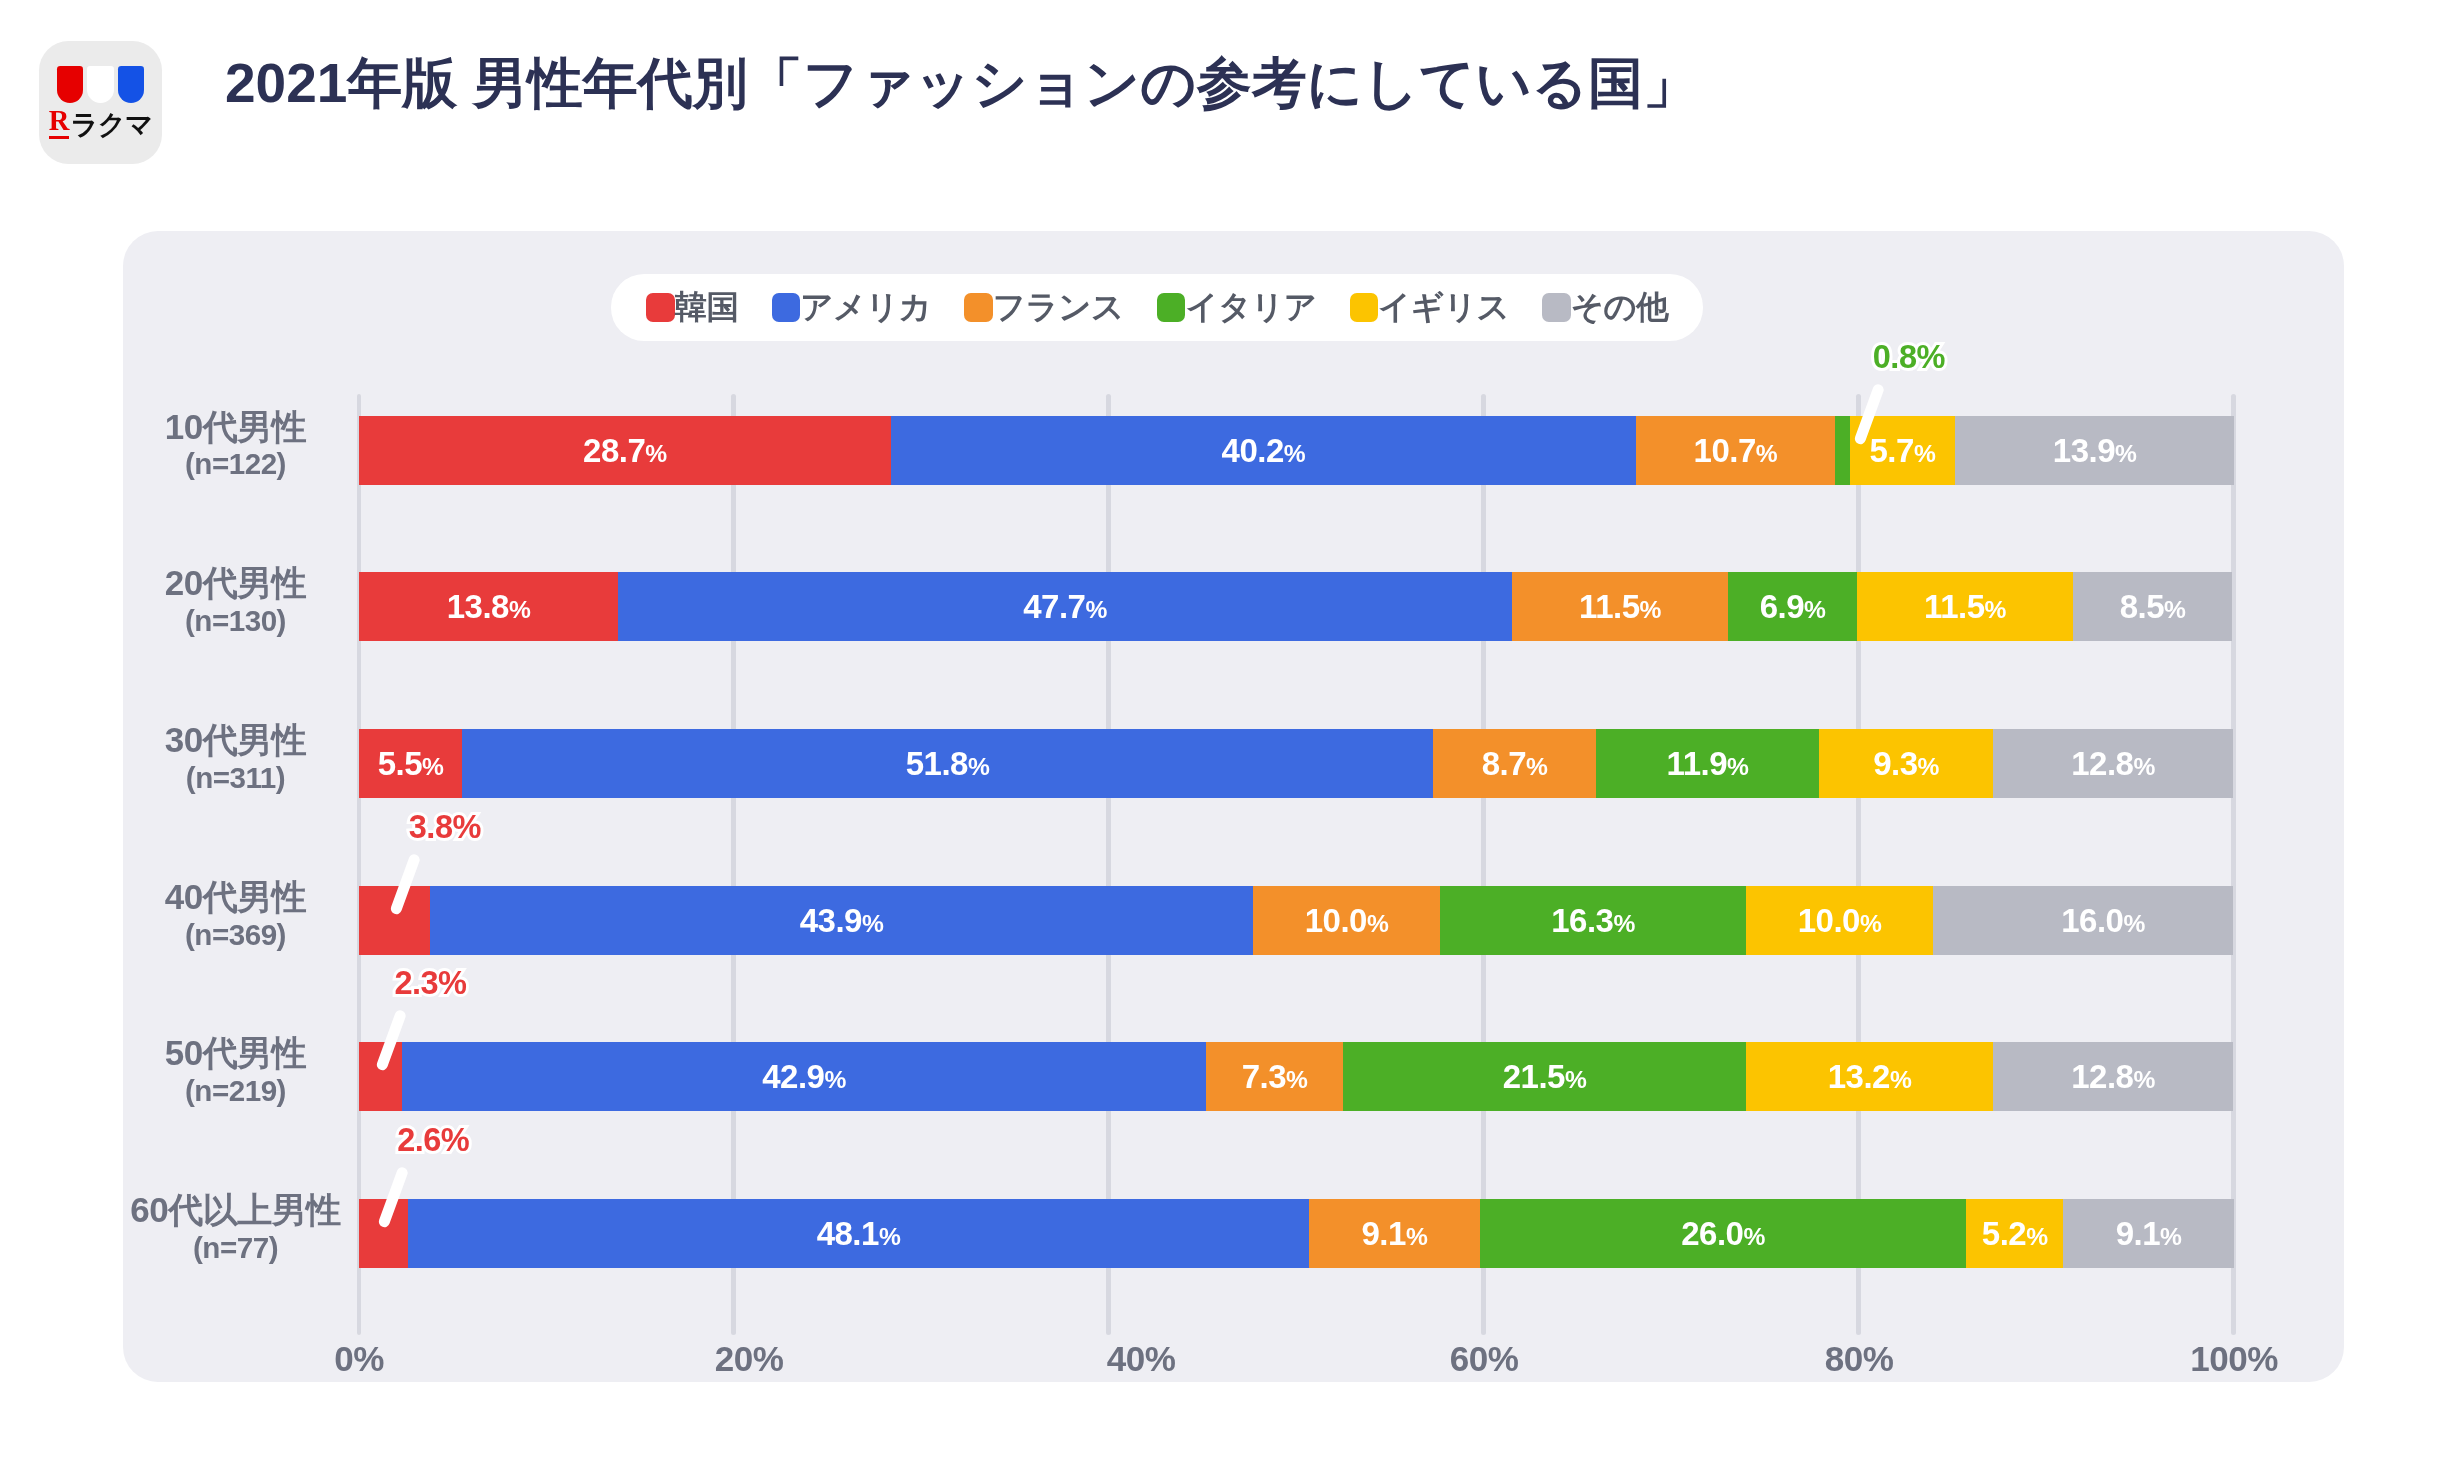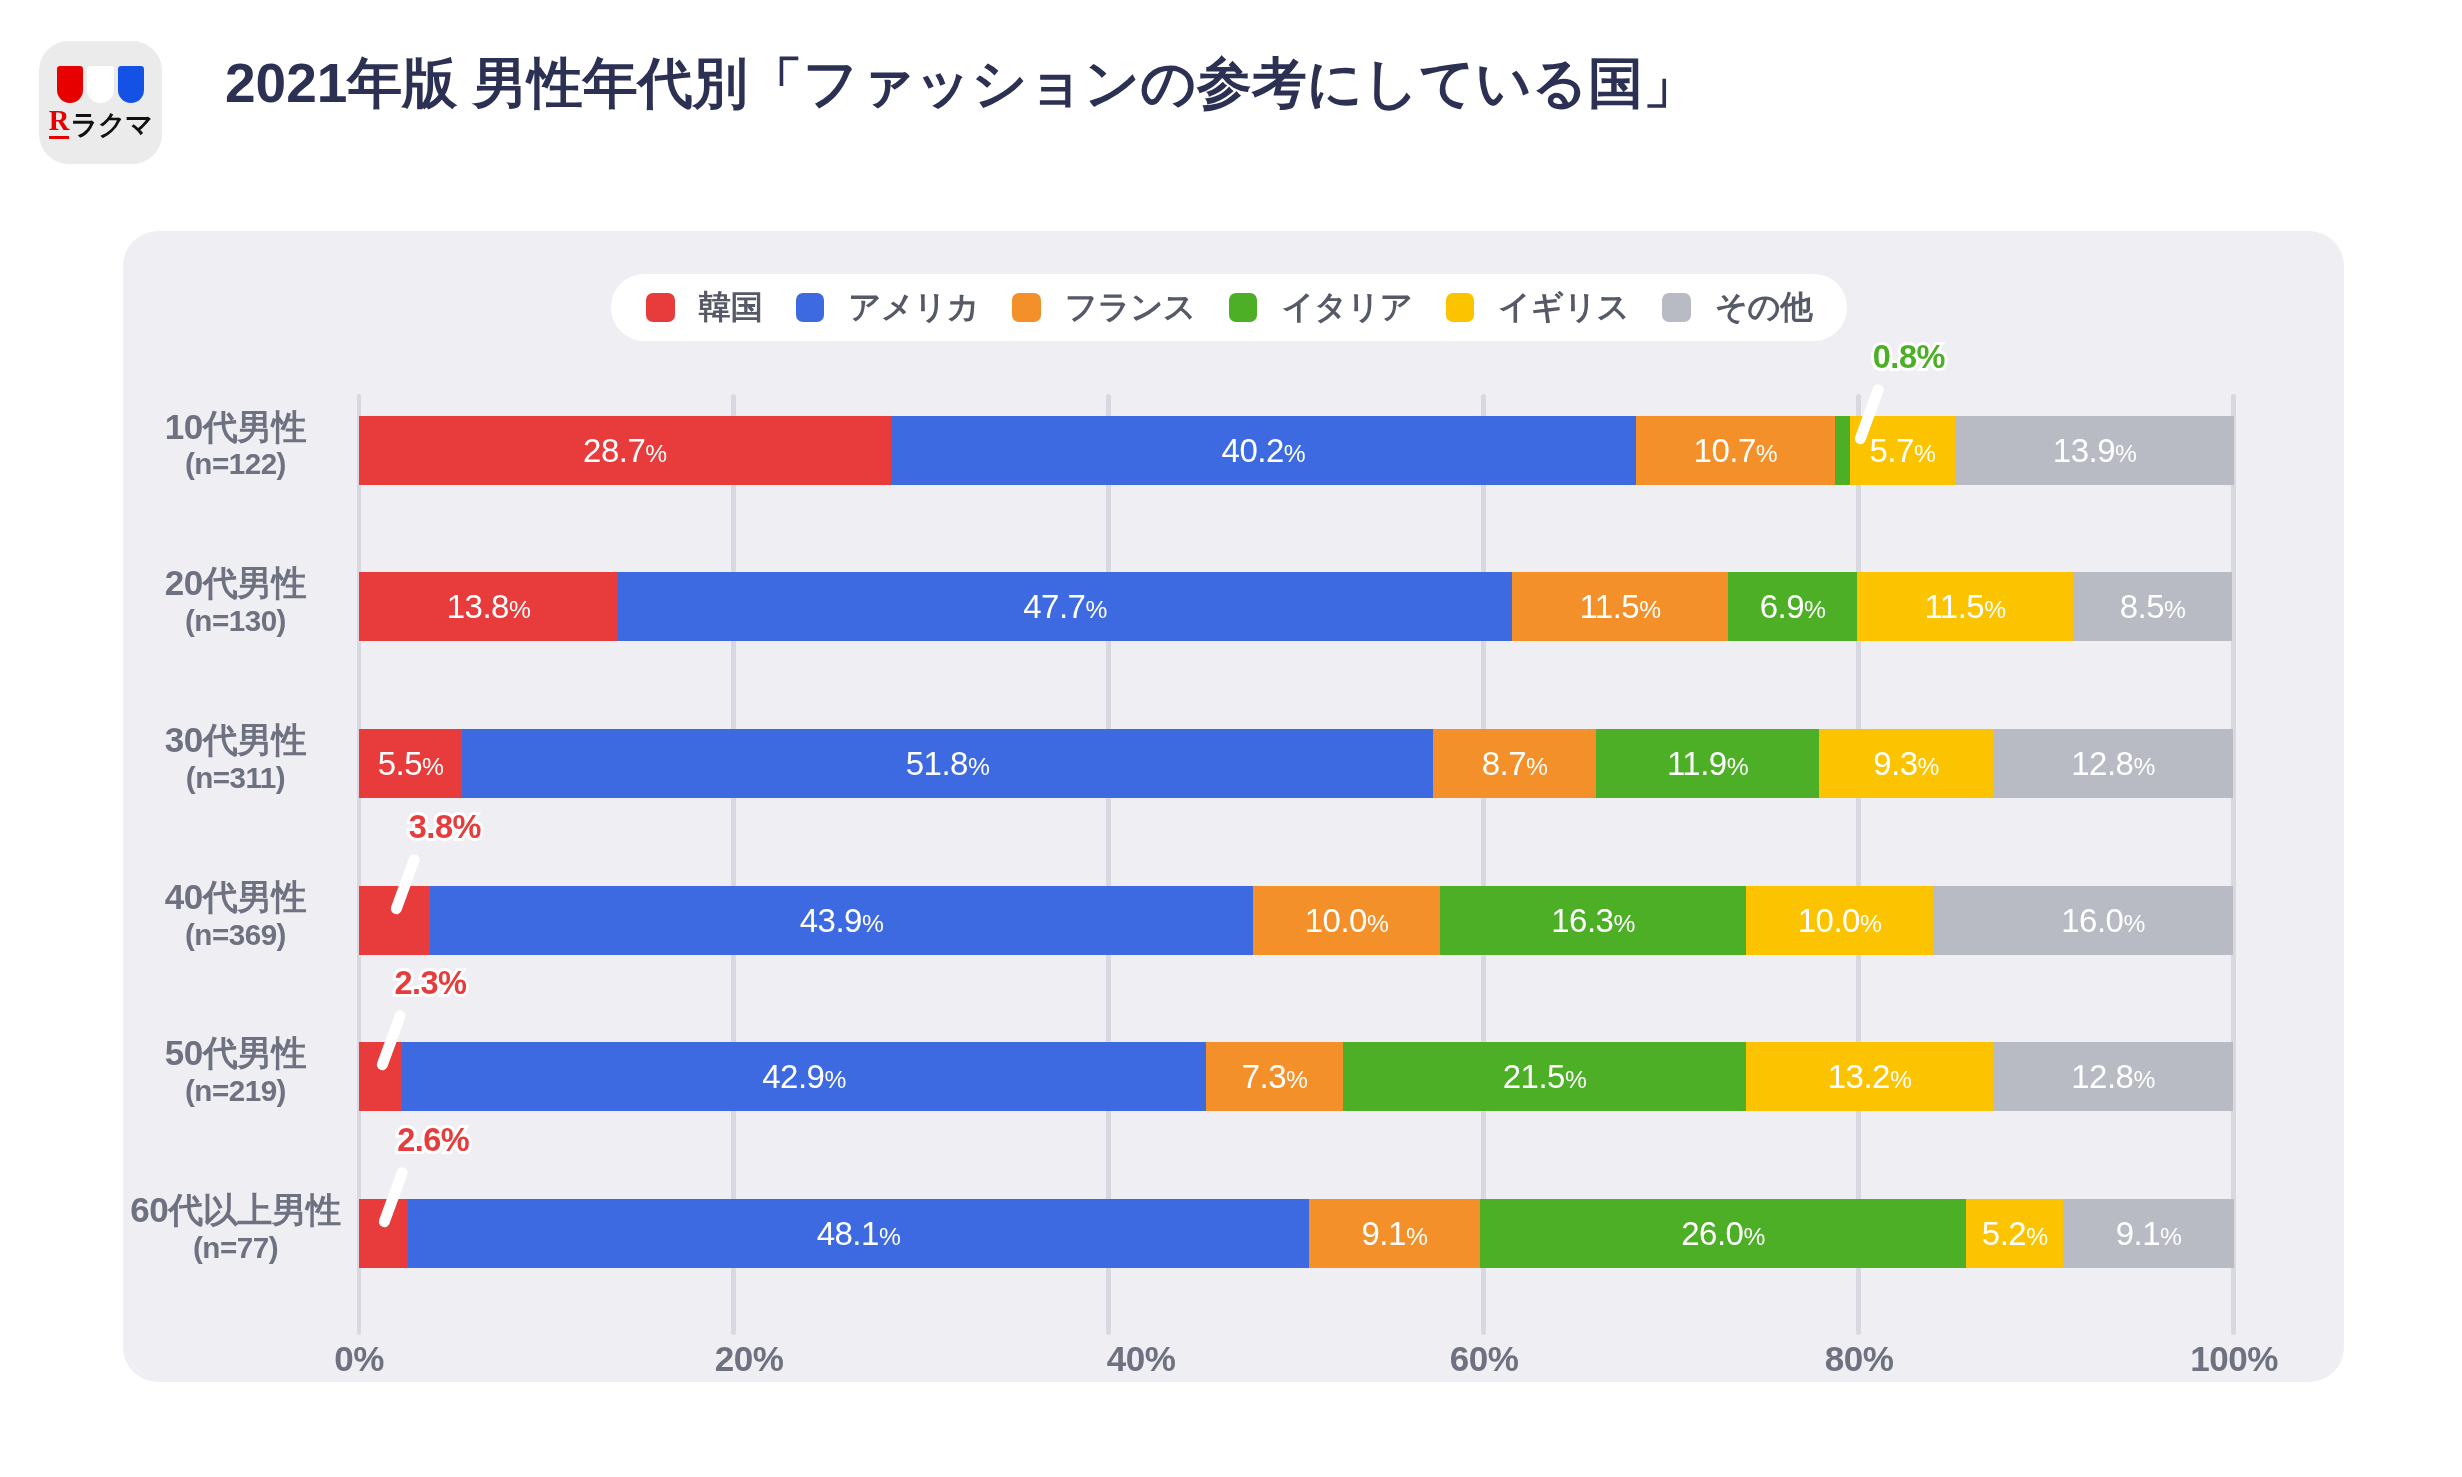--- a/index.html
+++ b/index.html
@@ -57,21 +57,21 @@
   
   #legend {
     position: absolute;
     left: 488px; top: 43px;
     height: 67px;
     background: #ffffff;
     border-radius: 33px;
     display: flex; align-items: center;
     padding: 0 35px; gap: 33px;
   }
-  .legend-item { display: flex; align-items: center; gap: 24px; }
+  .legend-item { display: flex; align-items: center; gap: 0; }
   .legend-swatch { width: 28.6px; height: 28.6px; border-radius: 6.9px; }
   .legend-label {
     font-size: 32.5px; font-weight: 700; color: #555a66;
     white-space: nowrap; letter-spacing: -0.5px;
   }
 
   
   #plot {
     position: absolute;
     left: 236px;     
@@ -86,21 +86,21 @@
   .row {
     position: absolute; left: 0; height: 69px; width: 100%;
     display: flex;
   }
   .seg {
     height: 100%;
     display: flex; align-items: center; justify-content: center;
     position: relative;
   }
   .seg-label {
-    font-size: 33px; font-weight: 400; color: #ffffff;
+    font-size: 33px; font-weight: 700; color: #ffffff;
     white-space: nowrap; letter-spacing: -0.5px;
     line-height: 1;
   }
   .seg-label .pct { font-size: 24.6px; }
 
   
   .callout {
     position: absolute;
     pointer-events: none;
   }

